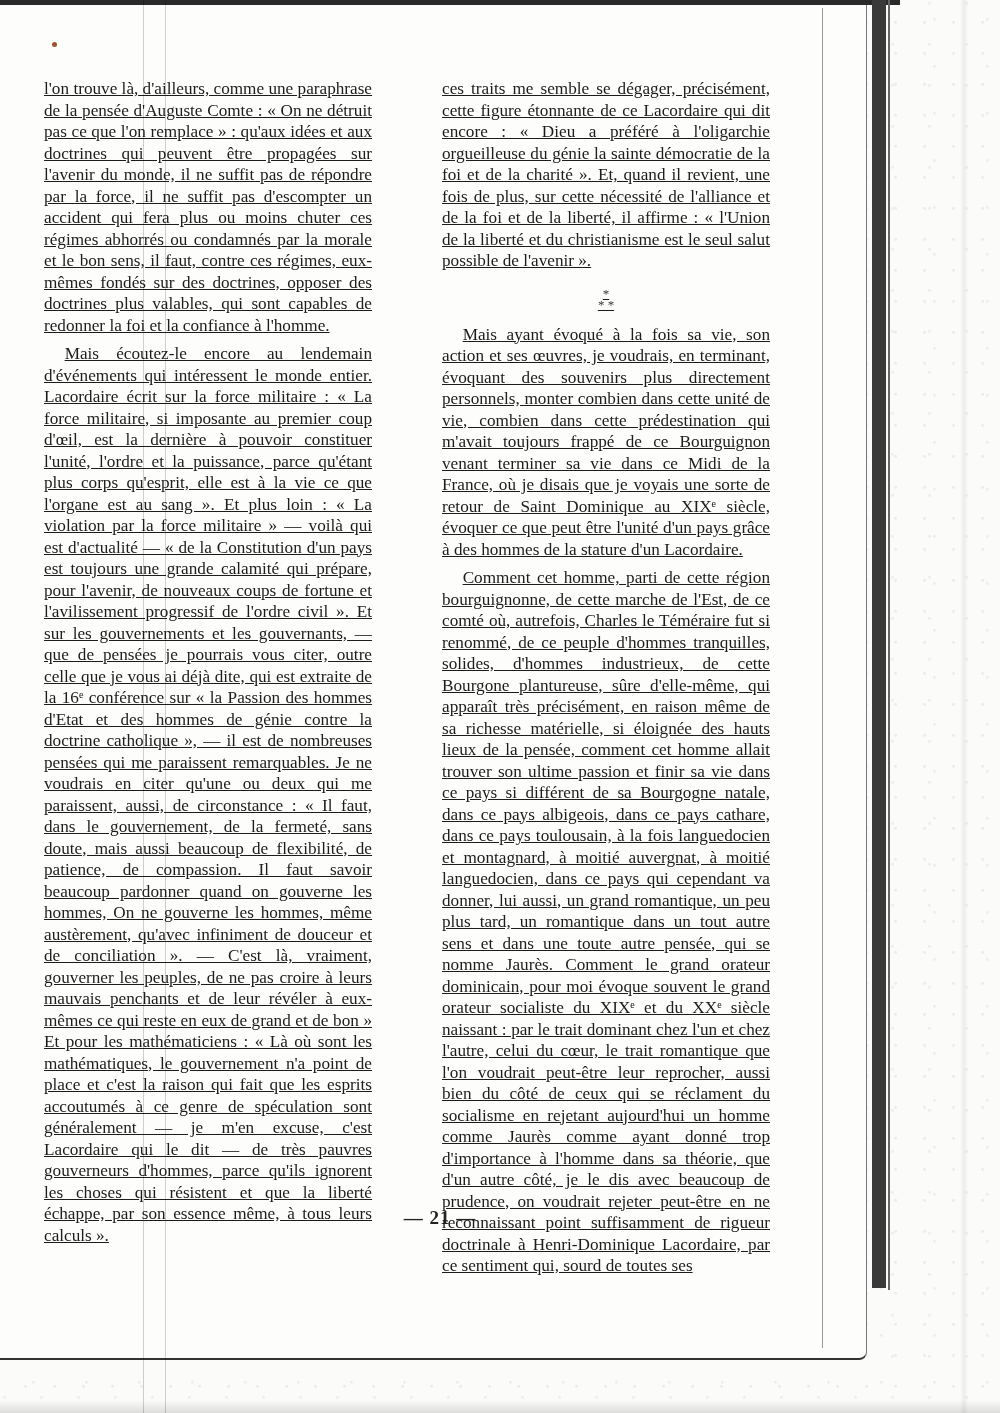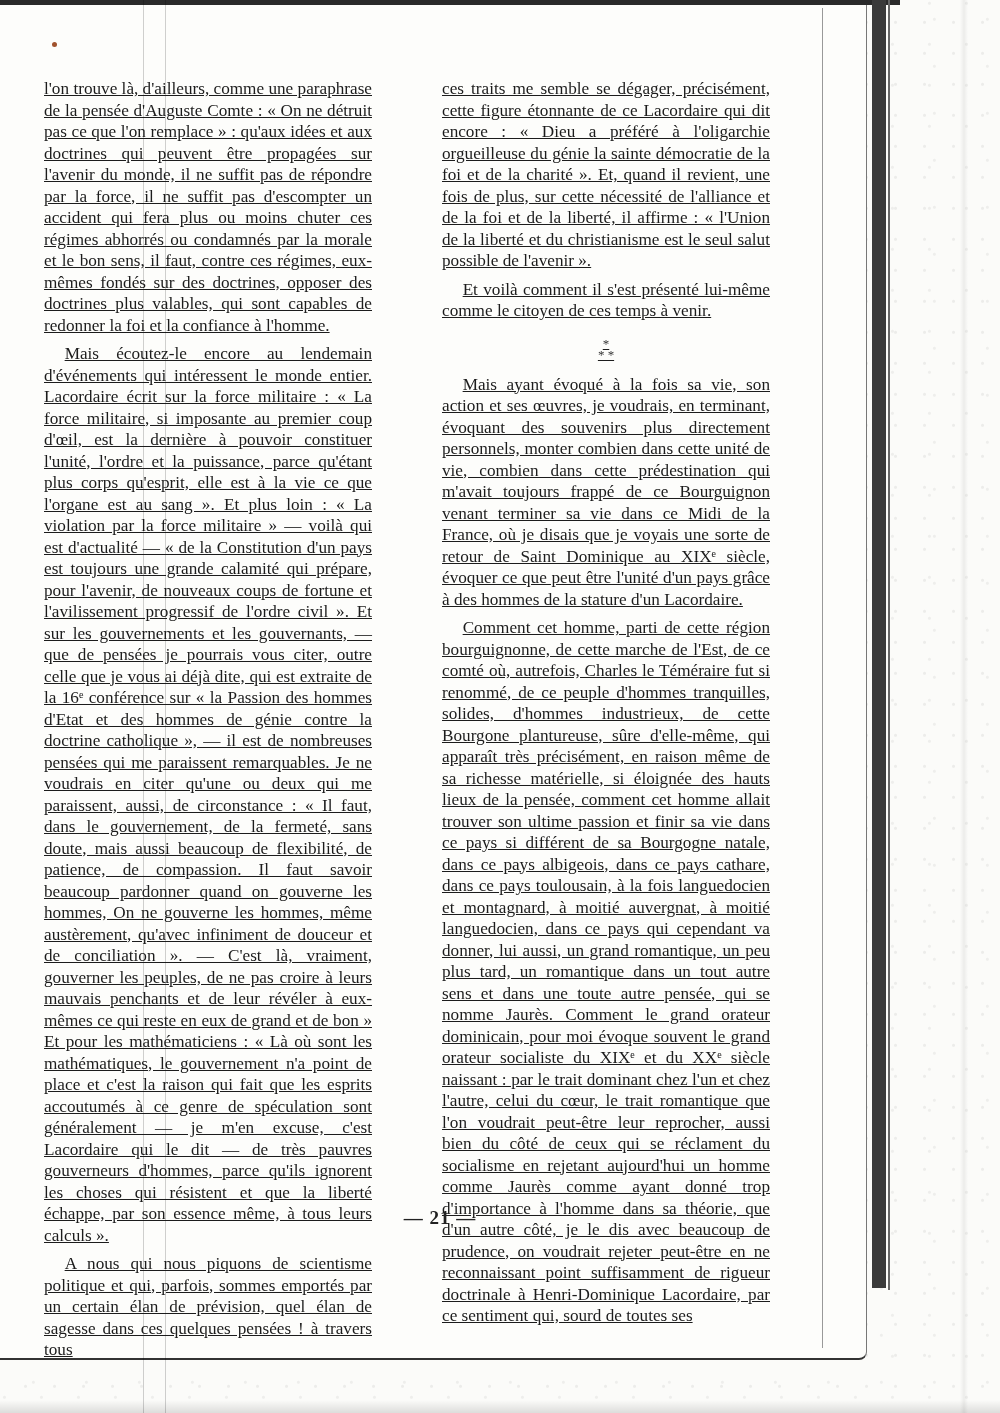--- a/index.html
+++ b/index.html
@@ -88,26 +88,24 @@
 <div class="spine-line"></div>
 <div class="fold-line"></div>
 <div class="fold-line b"></div>
 <div class="right-streak"></div>
 <div class="bottom-dust"></div>
 <div class="stray-mark"></div>
 
 <div class="column col-left">
   <p>l'on trouve là, d'ailleurs, comme une paraphrase de la pensée d'Auguste Comte : « On ne détruit pas ce que l'on remplace » : qu'aux idées et aux doctrines qui peuvent être propagées sur l'avenir du monde, il ne suffit pas de répondre par la force, il ne suffit pas d'escompter un accident qui fera plus ou moins chuter ces régimes abhorrés ou condamnés par la morale et le bon sens, il faut, contre ces régimes, eux-mêmes fondés sur des doctrines, opposer des doctrines plus valables, qui sont capables de redonner la foi et la confiance à l'homme.</p>
   <p class="indent">Mais écoutez-le encore au lendemain d'événements qui intéressent le monde entier. Lacordaire écrit sur la force militaire : « La force militaire, si imposante au premier coup d'œil, est la dernière à pouvoir constituer l'unité, l'ordre et la puissance, parce qu'étant plus corps qu'esprit, elle est à la vie ce que l'organe est au sang ». Et plus loin : « La violation par la force militaire » — voilà qui est d'actualité — « de la Constitution d'un pays est toujours une grande calamité qui prépare, pour l'avenir, de nouveaux coups de fortune et l'avilissement progressif de l'ordre civil ». Et sur les gouvernements et les gouvernants, — que de pensées je pourrais vous citer, outre celle que je vous ai déjà dite, qui est extraite de la 16ᵉ conférence sur « la Passion des hommes d'Etat et des hommes de génie contre la doctrine catholique », — il est de nombreuses pensées qui me paraissent remarquables. Je ne voudrais en citer qu'une ou deux qui me paraissent, aussi, de circonstance : « Il faut, dans le gouvernement, de la fermeté, sans doute, mais aussi beaucoup de flexibilité, de patience, de compassion. Il faut savoir beaucoup pardonner quand on gouverne les hommes, On ne gouverne les hommes, même austèrement, qu'avec infiniment de douceur et de conciliation ». — C'est là, vraiment, gouverner les peuples, de ne pas croire à leurs mauvais penchants et de leur révéler à eux-mêmes ce qui reste en eux de grand et de bon » Et pour les mathématiciens : « Là où sont les mathématiques, le gouvernement n'a point de place et c'est la raison qui fait que les esprits accoutumés à ce genre de spéculation sont généralement — je m'en excuse, c'est Lacordaire qui le dit — de très pauvres gouverneurs d'hommes, parce qu'ils ignorent les choses qui résistent et que la liberté échappe, par son essence même, à tous leurs calculs ».</p>
-  <p class="indent">A nous qui nous piquons de scientisme politique et qui, parfois, sommes emportés par un certain élan de prévision, quel élan de sagesse dans ces quelques pensées ! à travers tous</p>
 </div>
 
 <div class="column col-right">
   <p>ces traits me semble se dégager, précisément, cette figure étonnante de ce Lacordaire qui dit encore : « Dieu a préféré à l'oligarchie orgueilleuse du génie la sainte démocratie de la foi et de la charité ». Et, quand il revient, une fois de plus, sur cette nécessité de l'alliance et de la foi et de la liberté, il affirme : « l'Union de la liberté et du christianisme est le seul salut possible de l'avenir ».</p>
-  <p class="indent">Et voilà comment il s'est présenté lui-même comme le citoyen de ces temps à venir.</p>
   <div class="asterism">
     <span>*</span>
     <span>* *</span>
   </div>
   <p class="indent">Mais ayant évoqué à la fois sa vie, son action et ses œuvres, je voudrais, en terminant, évoquant des souvenirs plus directement personnels, monter combien dans cette unité de vie, combien dans cette prédestination qui m'avait toujours frappé de ce Bourguignon venant terminer sa vie dans ce Midi de la France, où je disais que je voyais une sorte de retour de Saint Dominique au XIXᵉ siècle, évoquer ce que peut être l'unité d'un pays grâce à des hommes de la stature d'un Lacordaire.</p>
   <p class="indent">Comment cet homme, parti de cette région bourguignonne, de cette marche de l'Est, de ce comté où, autrefois, Charles le Téméraire fut si renommé, de ce peuple d'hommes tranquilles, solides, d'hommes industrieux, de cette Bourgone plantureuse, sûre d'elle-même, qui apparaît très précisément, en raison même de sa richesse matérielle, si éloignée des hauts lieux de la pensée, comment cet homme allait trouver son ultime passion et finir sa vie dans ce pays si différent de sa Bourgogne natale, dans ce pays albigeois, dans ce pays cathare, dans ce pays toulousain, à la fois languedocien et montagnard, à moitié auvergnat, à moitié languedocien, dans ce pays qui cependant va donner, lui aussi, un grand romantique, un peu plus tard, un romantique dans un tout autre sens et dans une toute autre pensée, qui se nomme Jaurès. Comment le grand orateur dominicain, pour moi évoque souvent le grand orateur socialiste du XIXᵉ et du XXᵉ siècle naissant : par le trait dominant chez l'un et chez l'autre, celui du cœur, le trait romantique que l'on voudrait peut-être leur reprocher, aussi bien du côté de ceux qui se réclament du socialisme en rejetant aujourd'hui un homme comme Jaurès comme ayant donné trop d'importance à l'homme dans sa théorie, que d'un autre côté, je le dis avec beaucoup de prudence, on voudrait rejeter peut-être en ne reconnaissant point suffisamment de rigueur doctrinale à Henri-Dominique Lacordaire, par ce sentiment qui, sourd de toutes ses</p>
 </div>
 
 <div class="page-number">— 21 —</div>
 

